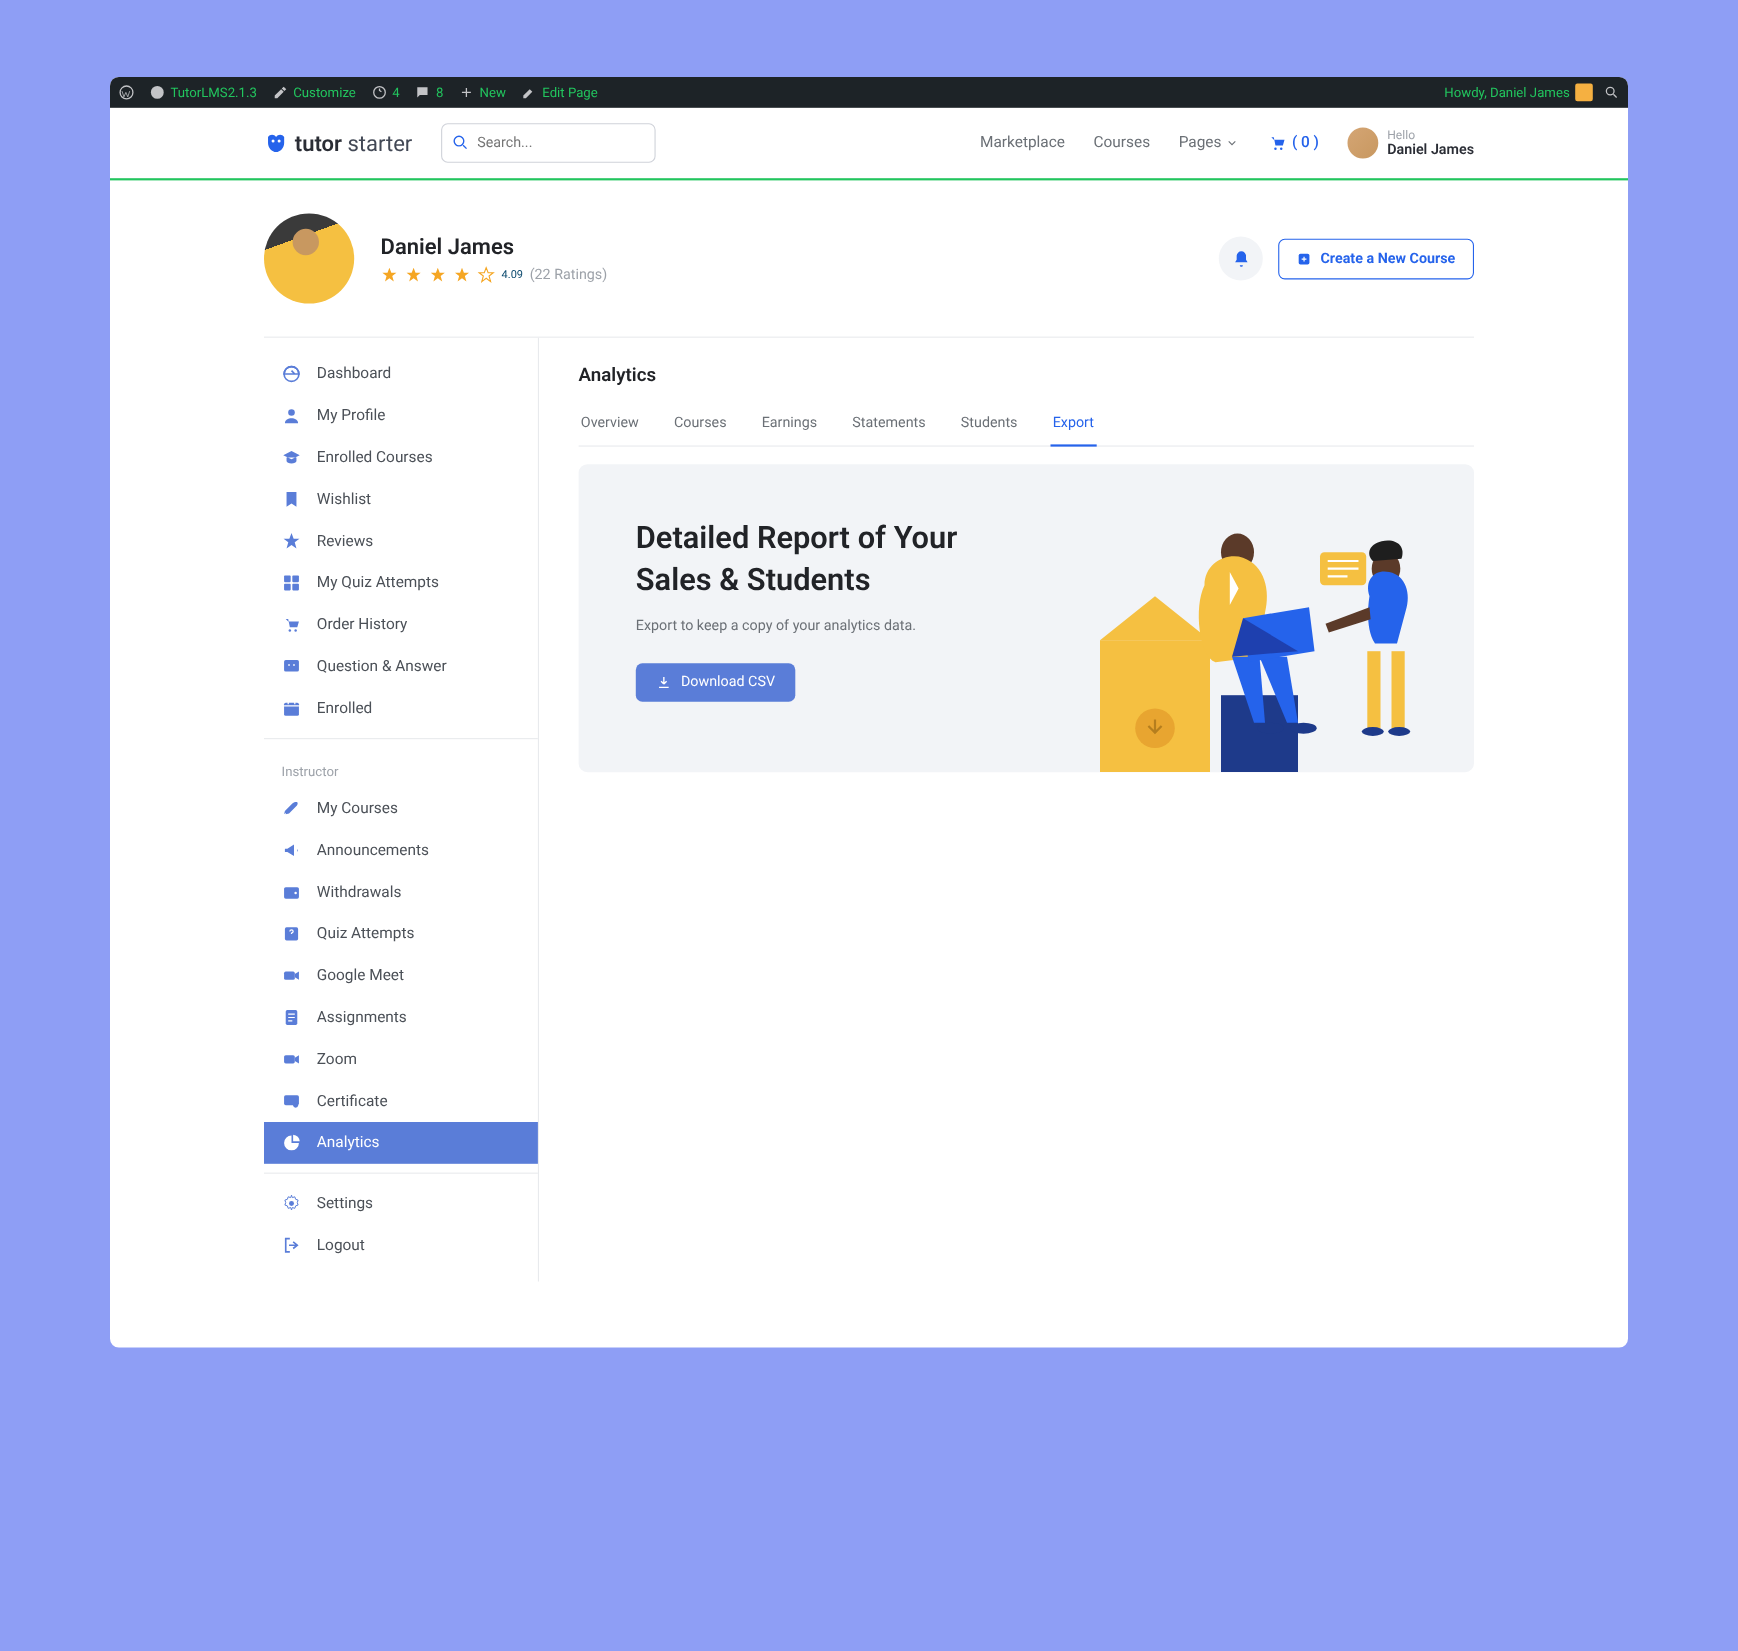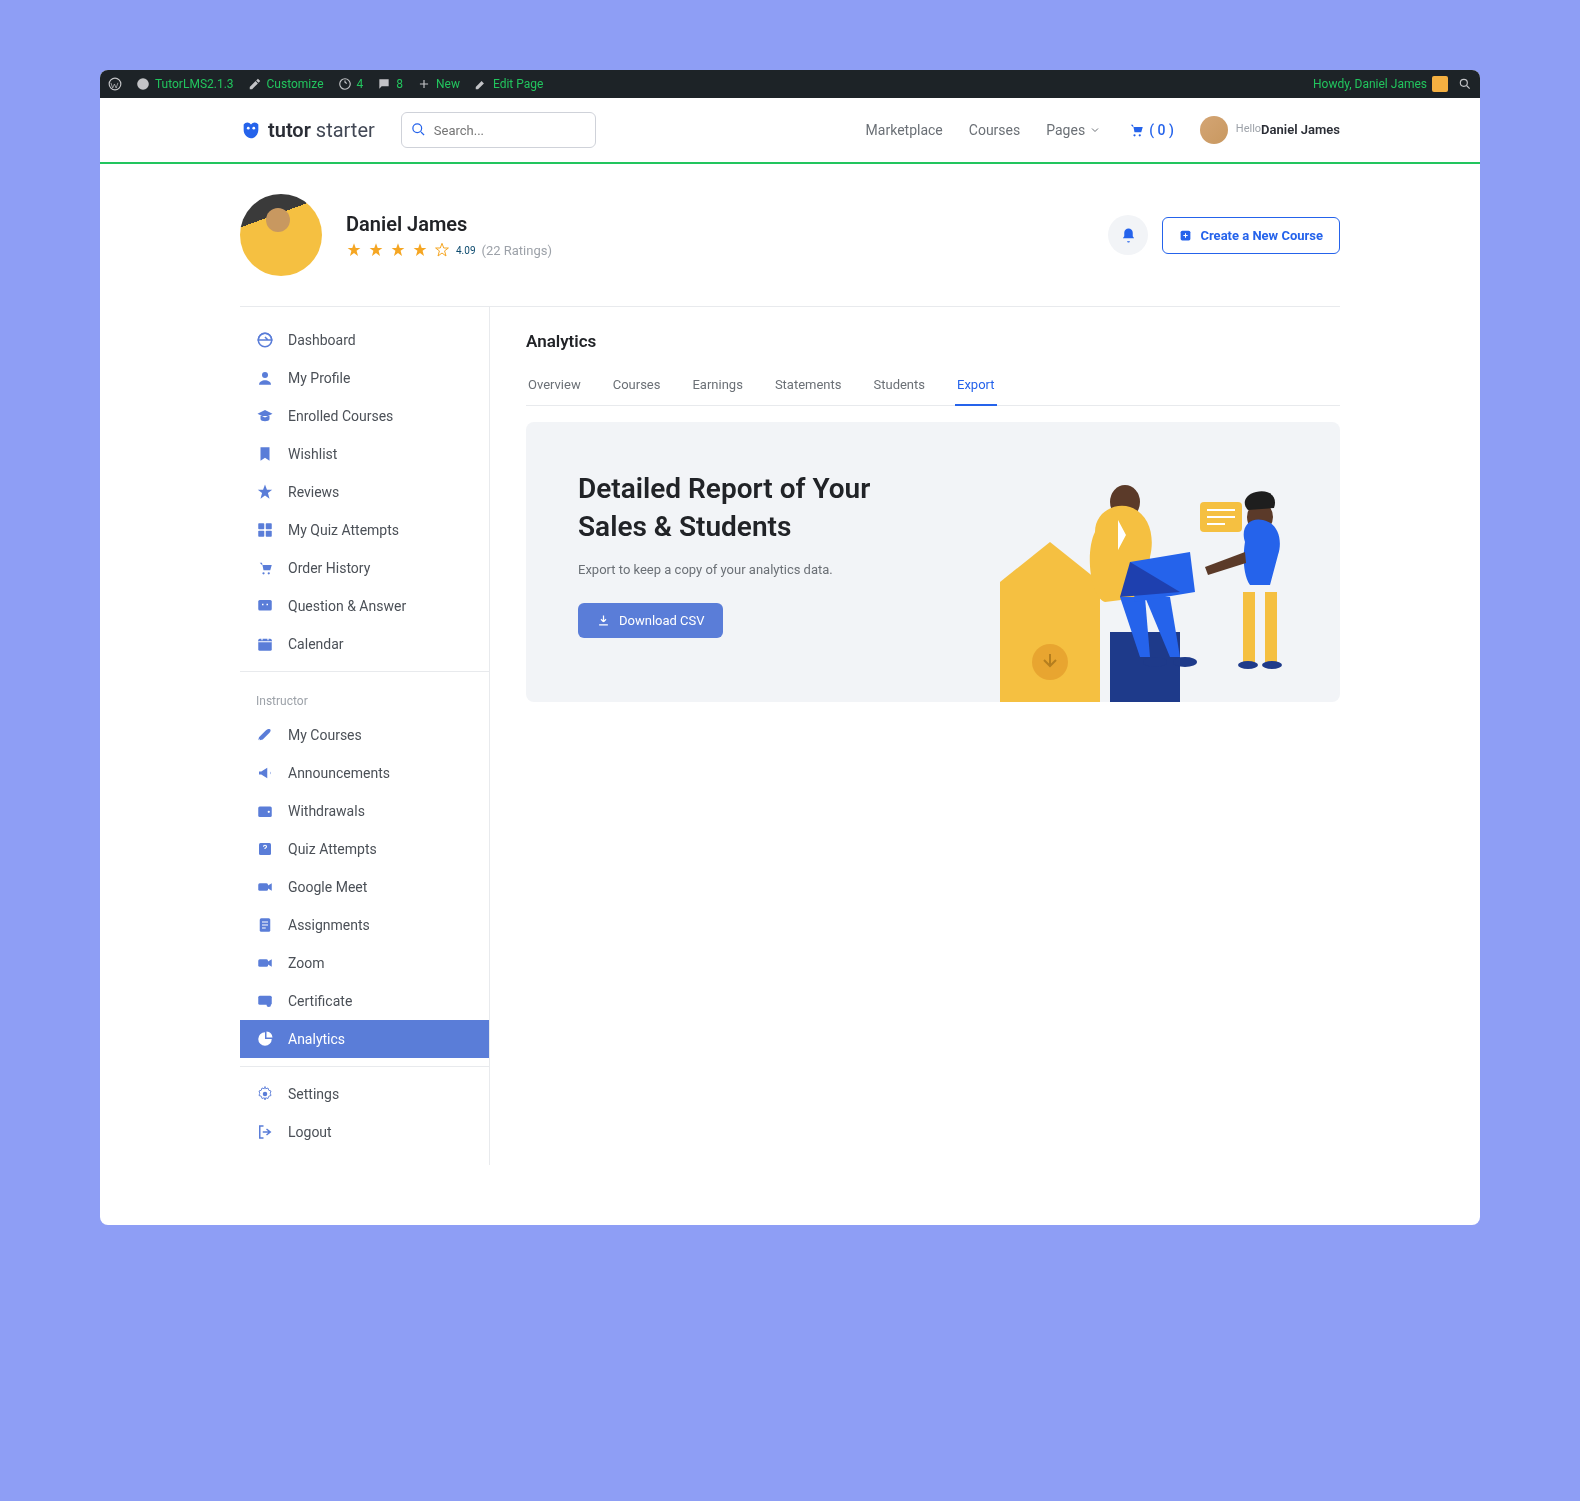--- a/index.html
+++ b/index.html
@@ -19,21 +19,21 @@
 .search{position:relative;width:195px}
 .search input{width:100%;height:36px;border:1px solid #cfd2d9;border-radius:6px;padding:0 12px 0 32px;font-size:13px;outline:none}
 .search svg{position:absolute;left:10px;top:10px;width:15px;height:15px;stroke:#2563eb;fill:none;stroke-width:2}
 .nav{margin-left:auto;display:flex;align-items:center;gap:26px;color:#6b7076}
 .nav .lnk{cursor:pointer}
 .nav .pg{display:flex;align-items:center;gap:4px}
 .cart{display:flex;align-items:center;gap:4px;color:#2563eb;font-weight:500;cursor:pointer}
 .cart svg{width:18px;height:18px;fill:#2563eb}
 .user{display:flex;align-items:center;gap:8px}
 .user .av{width:28px;height:28px;border-radius:50%;background:linear-gradient(135deg,#d4a574,#c89860)}
-.user .txt{display:flex;flex-direction:row;line-height:1.2}
+.user .txt{display:flex;flex-direction:column;line-height:1.2}
 .user .hi{font-size:11px;color:#9da2a9}
 .user .nm{font-size:13px;font-weight:600;color:#2a2d35}
 .wrap{max-width:1140px;margin:0 auto;padding:0 20px 60px}
 .prof{display:flex;align-items:center;padding:30px 0;border-bottom:1px solid #e8eaed}
 .prof .bigav{width:82px;height:82px;border-radius:50%;background:linear-gradient(160deg,#3a3a3a 30%,#f5c041 30%);margin-right:24px;position:relative;overflow:hidden}
 .prof .bigav::after{content:"";position:absolute;top:14px;left:26px;width:24px;height:24px;border-radius:50%;background:#c89860}
 .prof .info h2{font-size:20px;font-weight:600;margin-bottom:6px}
 .prof .stars{display:flex;align-items:center;gap:6px}
 .prof .stars svg{width:16px;height:16px;fill:#f5a623}
 .prof .stars svg.e{fill:none;stroke:#f5a623;stroke-width:1.5}
@@ -276,21 +276,21 @@
               <rect x="3" y="4" width="18" height="14" rx="2"></rect>
               <path d="M8 10h2m4 0h2" stroke="#fff" stroke-width="2"></path>
             </svg>
             <span>Question &amp; Answer</span>
           </div>
         <div class="mi">
             <svg viewBox="0 0 24 24">
               <rect x="3" y="5" width="18" height="16" rx="2"></rect>
               <path d="M3 9h18M8 3v4m8-4v4" stroke="#fff" stroke-width="1.5"></path>
             </svg>
-            <span>Calendar</span>
+            <span>Enrolled</span>
           </div>
 
         <div class="div"></div>
         <div class="sec">Instructor</div>
 
         <div class="mi">
             <svg viewBox="0 0 24 24">
               <path d="M5 19l4-1 9-9c2-2 2-5 0-5s-3 0-5 2l-9 9-1 4 2-2z"></path>
             </svg>
             <span>My Courses</span>

